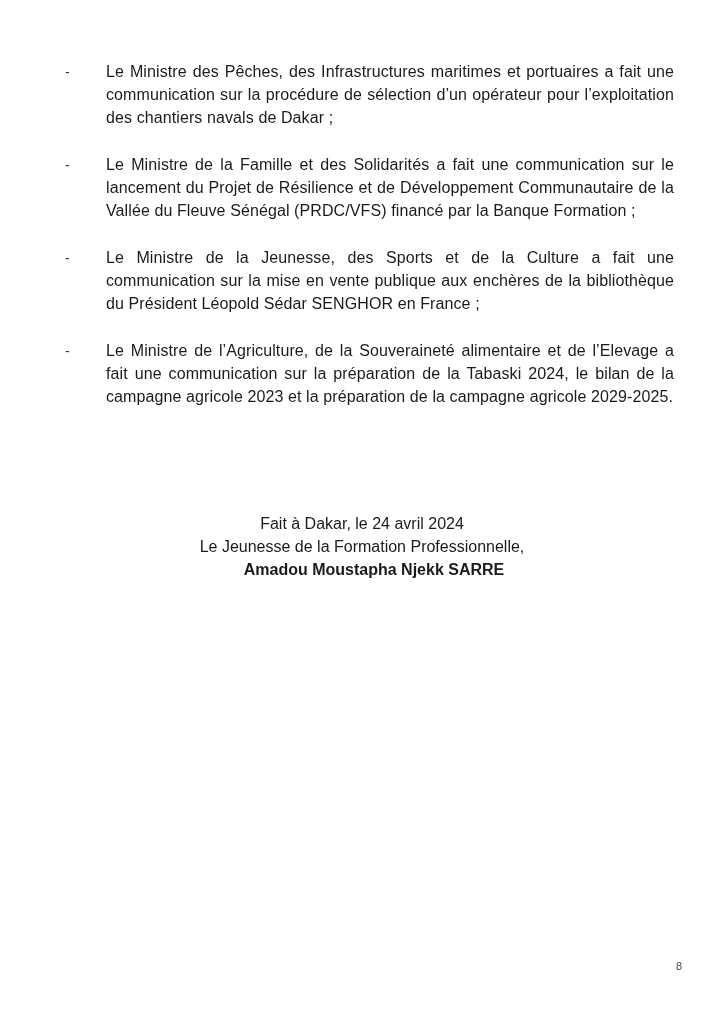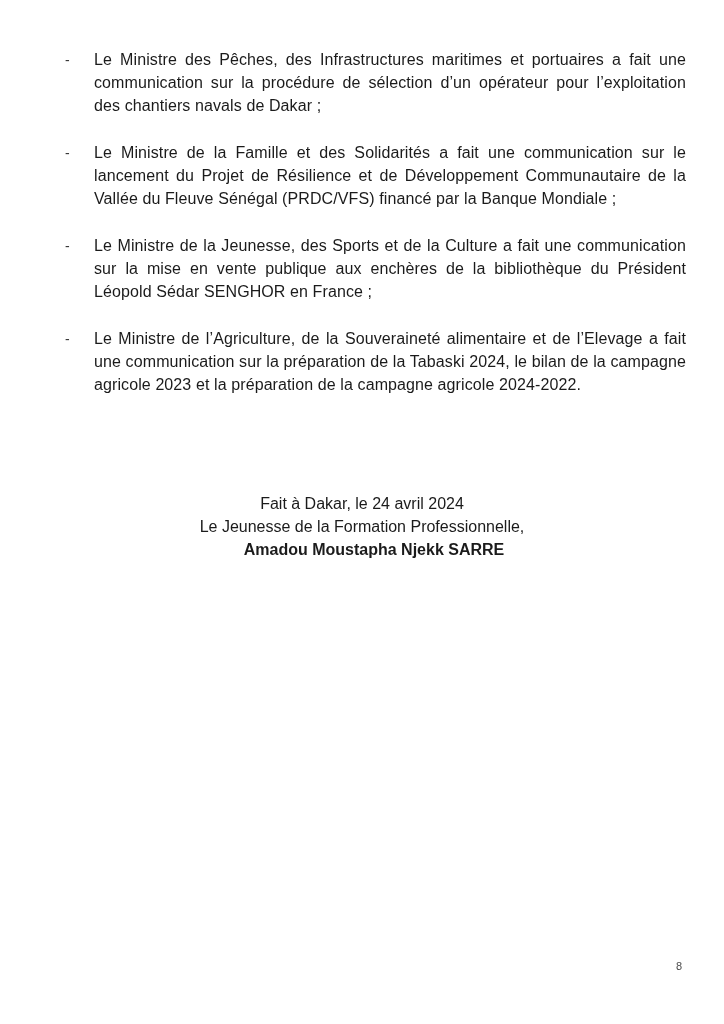--- a/index.html
+++ b/index.html
@@ -29,29 +29,29 @@
   }
   .bullet-dash {
     position: absolute;
     left: -25px;
     top: 1px;
     font-size: 14px;
     line-height: 23px;
     color: #3a3a3a;
   }
   .bullet-text {
-    margin: 4px;
+    margin: 16px;
     font-size: 16px;
     line-height: 23px;
     text-align: justify;
     letter-spacing: 0.1px;
   }
   .signature-block {
     position: absolute;
-    top: 492px;
+    top: 512px;
     left: 0;
     width: 100%;
     text-align: center;
     font-size: 16px;
     line-height: 23px;
   }
   .signature-block .sig-line {
     margin: 0;
   }
   .signature-block .sig-name {
@@ -73,31 +73,31 @@
 
   <div class="content">
 
     <div class="bullet-item">
       <span class="bullet-dash">-</span>
       <p class="bullet-text">Le Ministre des Pêches, des Infrastructures maritimes et portuaires a fait une communication sur la procédure de sélection d’un opérateur pour l’exploitation des chantiers navals de Dakar ;</p>
     </div>
 
     <div class="bullet-item">
       <span class="bullet-dash">-</span>
-      <p class="bullet-text">Le Ministre de la Famille et des Solidarités a fait une communication sur le lancement du Projet de Résilience et de Développement Communautaire de la Vallée du Fleuve Sénégal (PRDC/VFS) financé par la Banque Mondiale ;</p>
+      <p class="bullet-text">Le Ministre de la Famille et des Solidarités a fait une communication sur le lancement du Projet de Résilience et de Développement Communautaire de la Vallée du Fleuve Sénégal (PRDC/VFS) financé par la Banque Formation ;</p>
     </div>
 
     <div class="bullet-item">
       <span class="bullet-dash">-</span>
       <p class="bullet-text">Le Ministre de la Jeunesse, des Sports et de la Culture a fait une communication sur la mise en vente publique aux enchères de la bibliothèque du Président Léopold Sédar SENGHOR en France ;</p>
     </div>
 
     <div class="bullet-item">
       <span class="bullet-dash">-</span>
-      <p class="bullet-text">Le Ministre de l’Agriculture, de la Souveraineté alimentaire et de l’Elevage a fait une communication sur la préparation de la Tabaski 2024, le bilan de la campagne agricole 2023 et la préparation de la campagne agricole 2024-2022.</p>
+      <p class="bullet-text">Le Ministre de l’Agriculture, de la Souveraineté alimentaire et de l’Elevage a fait une communication sur la préparation de la Tabaski 2024, le bilan de la campagne agricole 2023 et la préparation de la campagne agricole 2029-2025.</p>
     </div>
 
   </div>
 
   <div class="signature-block">
     <p class="sig-line">Fait à Dakar, le 24 avril 2024</p>
     <p class="sig-line">Le Jeunesse de la Formation Professionnelle,</p>
     <p class="sig-line sig-name">Amadou Moustapha Njekk SARRE</p>
   </div>
 

